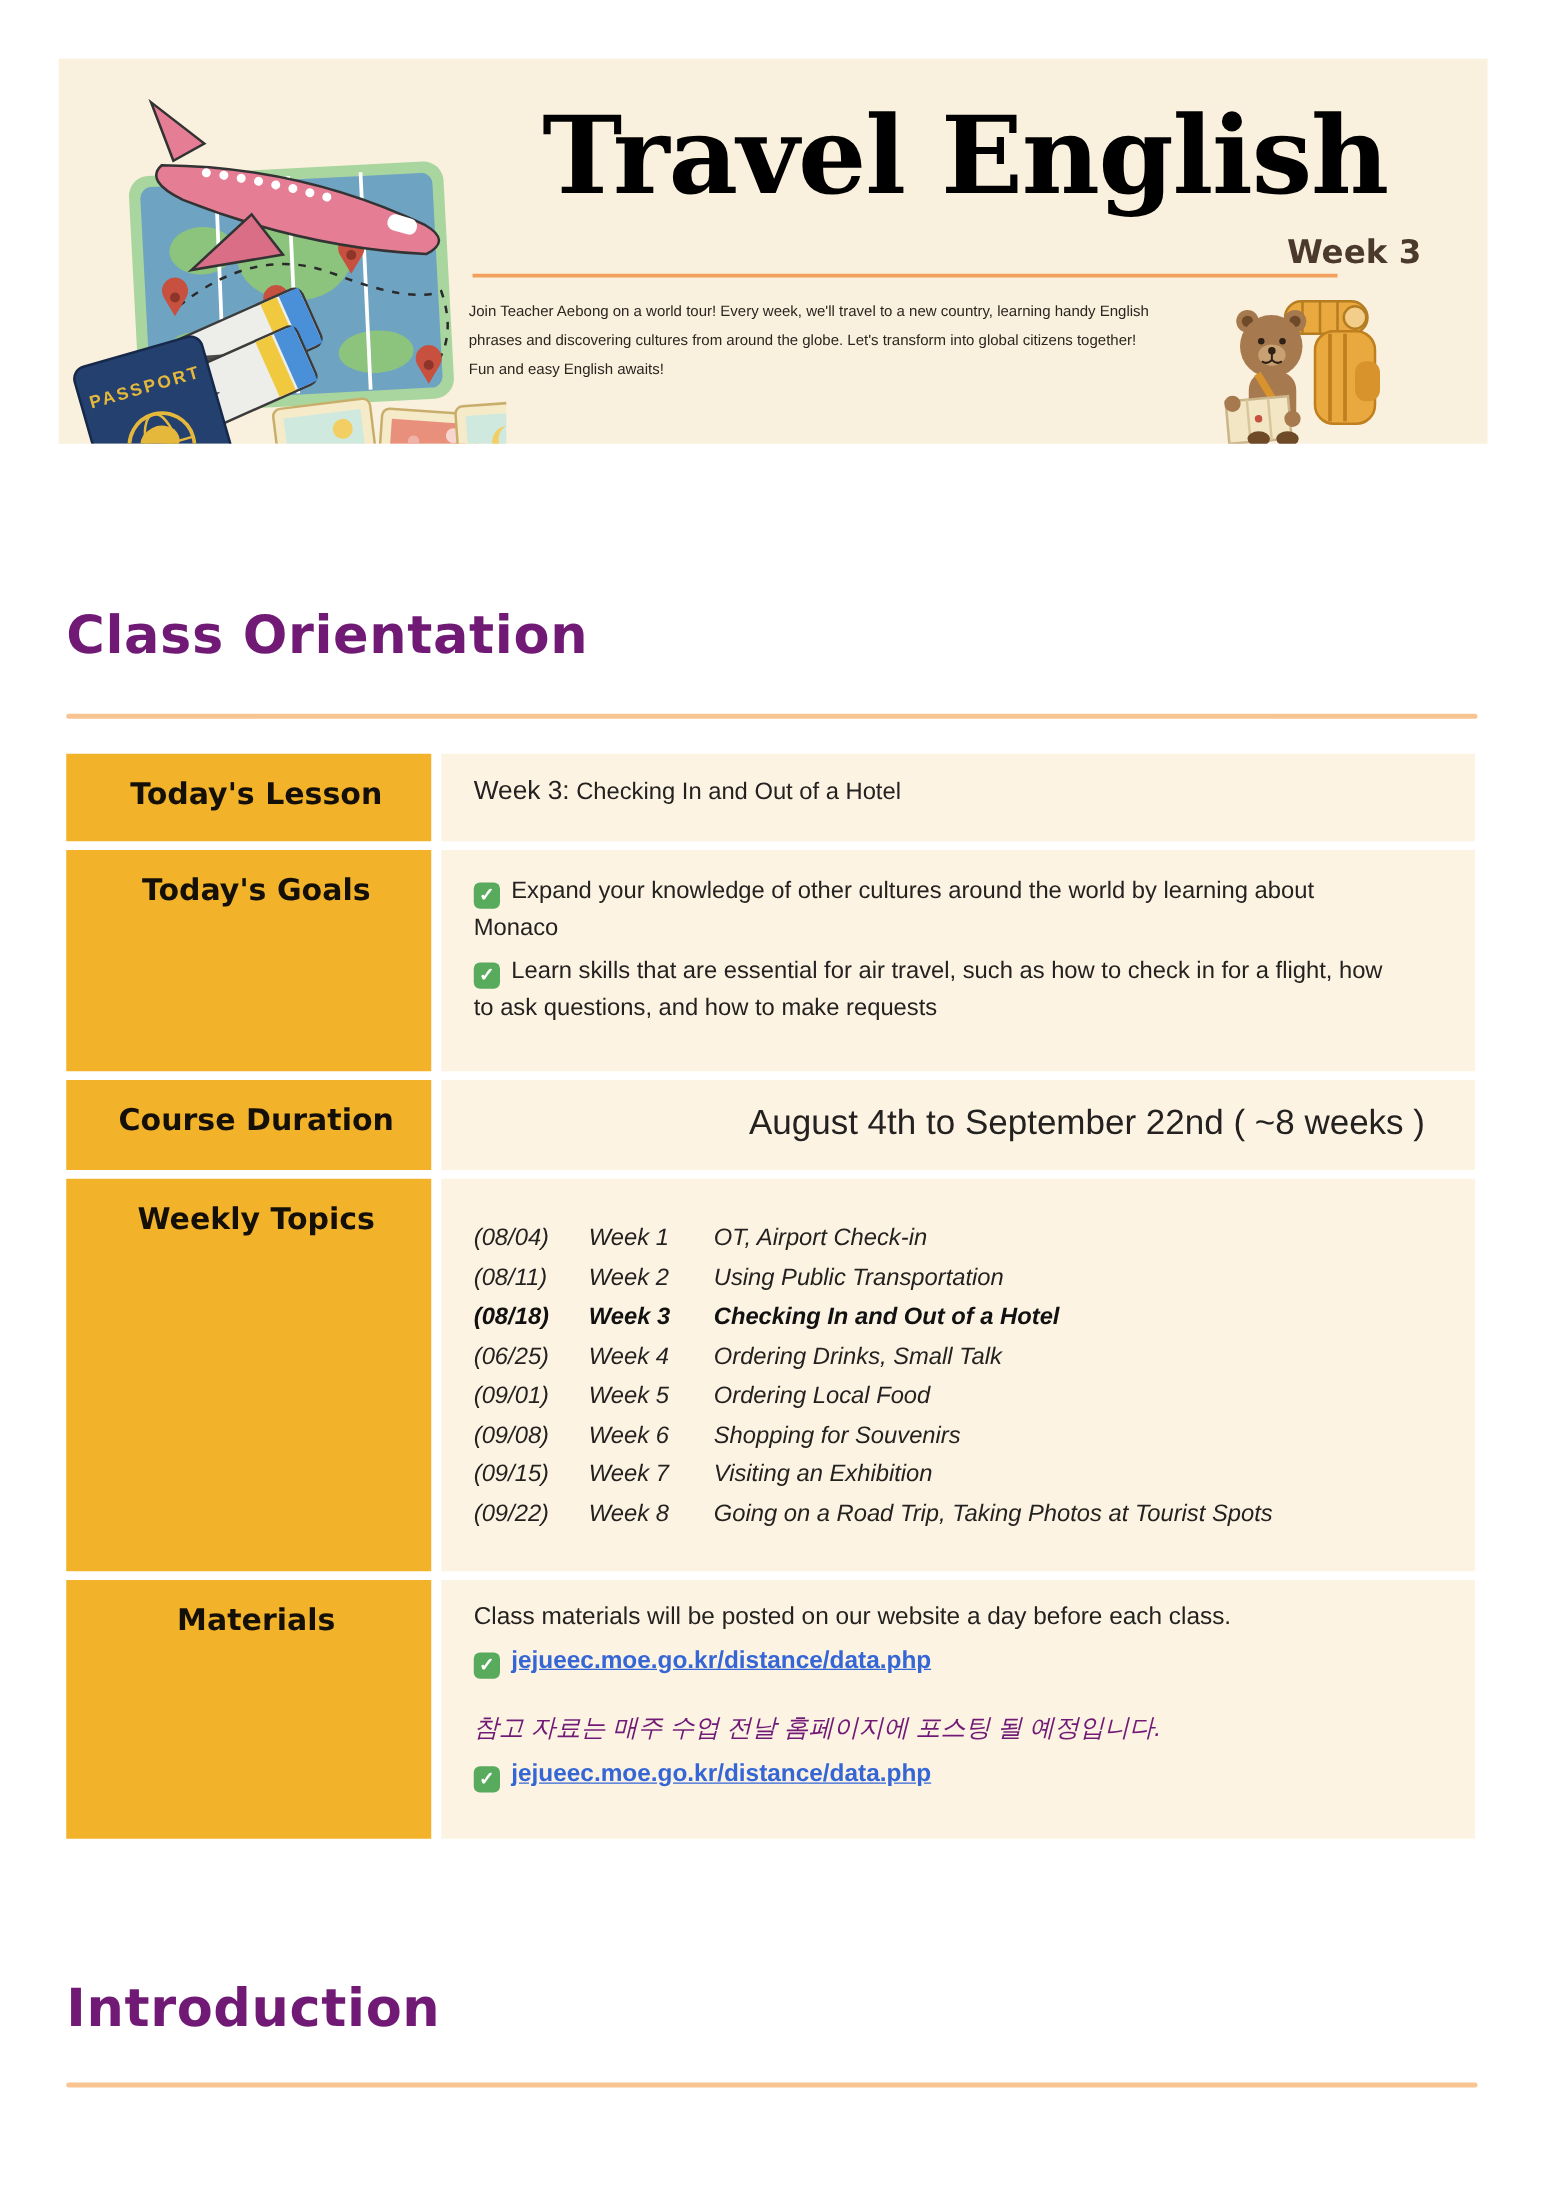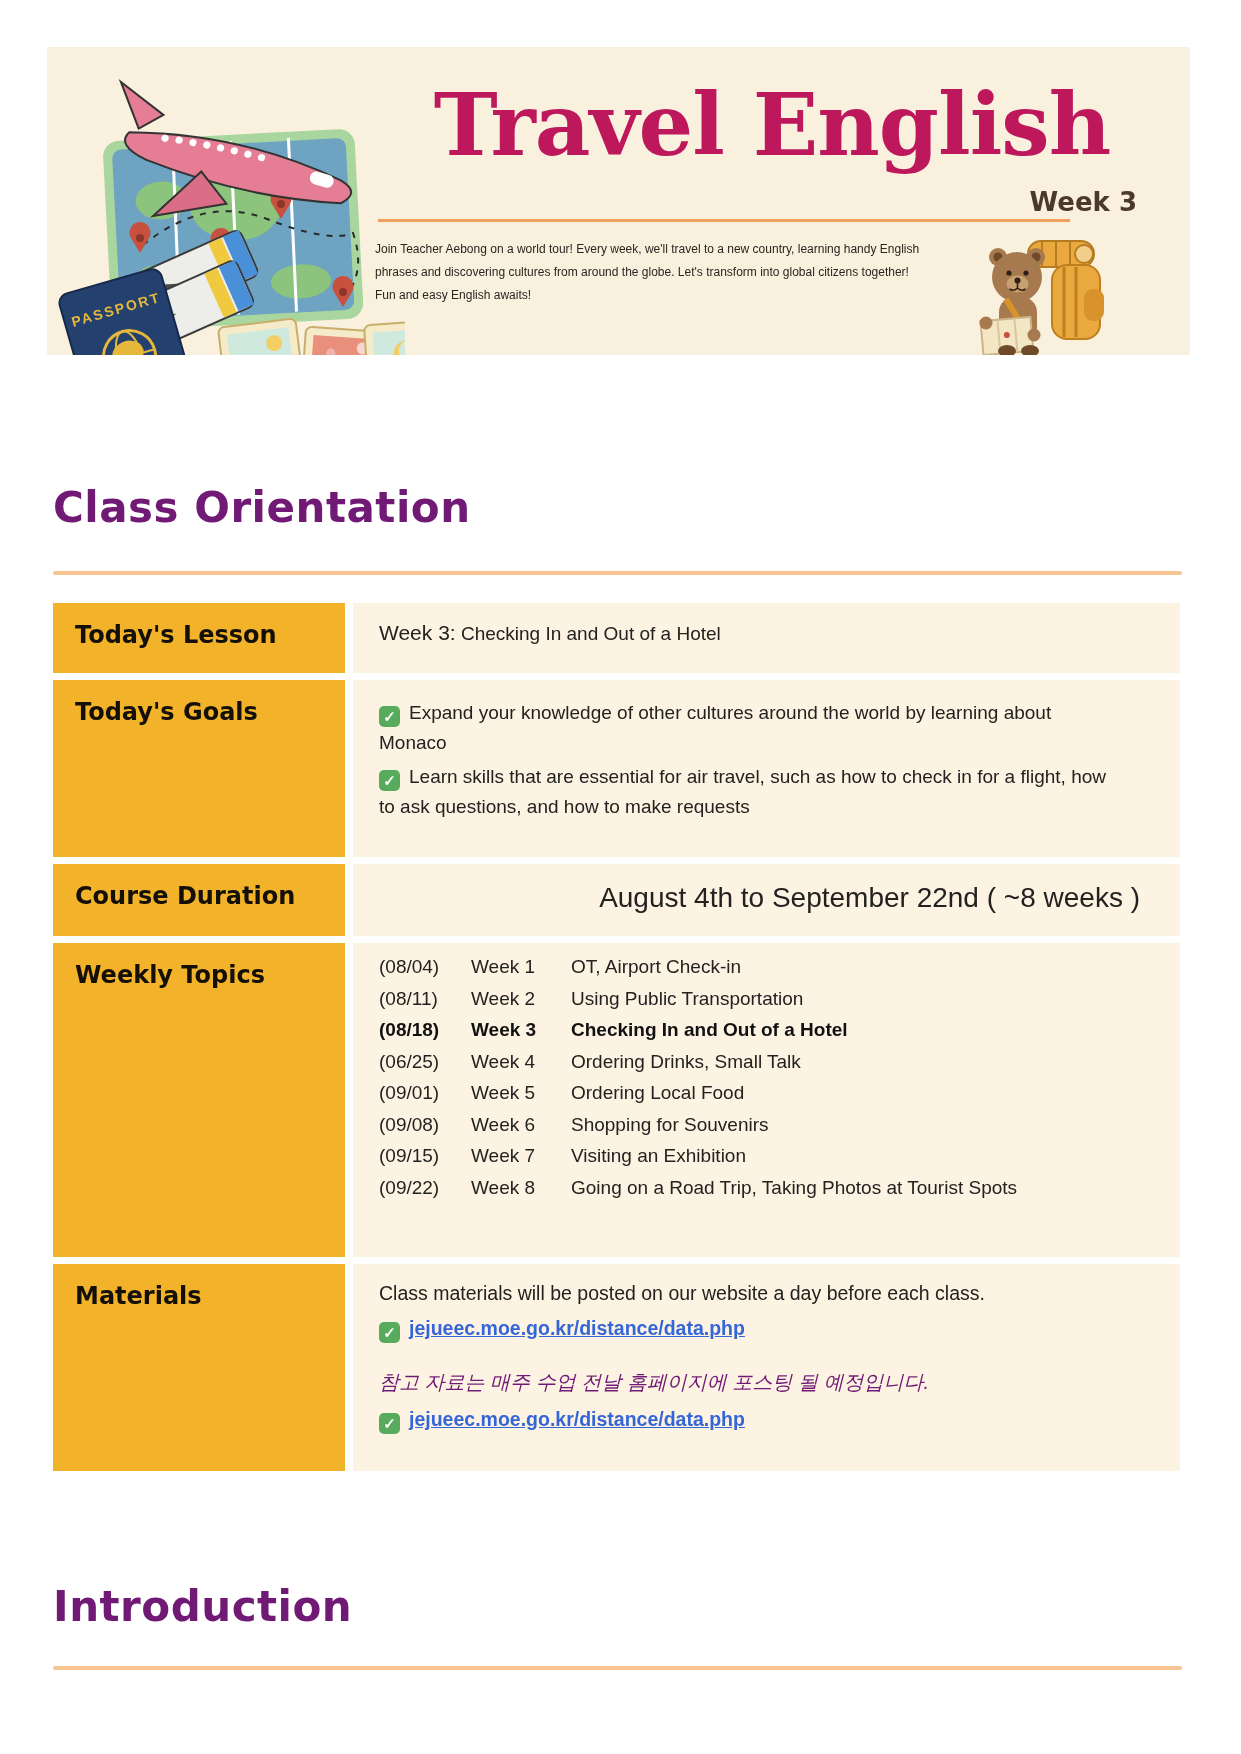--- a/index.html
+++ b/index.html
@@ -3,39 +3,39 @@
 <meta charset="utf-8">
 <style>
   html,body{margin:0;padding:0;background:#ffffff;}
   .page{position:relative;width:1241px;height:1754px;margin:0 auto;background:#ffffff;
         font-family:"Liberation Sans",sans-serif;color:#242220;overflow:hidden;}
 
   
   .banner{position:absolute;left:47px;top:47px;width:1143px;height:308px;background:#FAF0DE;overflow:hidden;}
   .banner-title{position:absolute;left:320px;top:30px;width:810px;
                 font-family:"DejaVu Serif","Liberation Serif",serif;
-                font-weight:900;font-size:86px;line-height:96px;color:#be185d;
+                font-weight:900;font-size:86px;line-height:96px;color:#000000;
                 letter-spacing:-1px;white-space:nowrap;text-align:center;}
   .week-badge{position:absolute;right:53px;top:140px;font-size:26px;font-weight:bold;color:#4A392C;
               font-family:"DejaVu Sans",sans-serif;}
   .title-rule{position:absolute;left:331px;top:172px;width:692px;height:3px;background:#F2A05E;}
   .banner-desc{position:absolute;left:328px;top:191px;width:556px;
                font-size:12px;line-height:23px;color:#2B2520;}
 
   
   .section-title{position:absolute;left:53px;font-family:"DejaVu Sans",sans-serif;
                  font-weight:bold;font-size:42px;color:#701a75;letter-spacing:0.5px;}
   .rule{position:absolute;left:53px;width:1129px;height:4px;background:#F8C492;border-radius:2px;}
 
   
   .otable{position:absolute;left:53px;top:603px;width:1127px;display:grid;
           grid-template-columns:292px 827px;grid-template-rows:70px 177px 72px 314px 207px;
           column-gap:8px;row-gap:7px;}
   .label-cell{background:#F2B32B;padding:18px 10px 0 22px;box-sizing:border-box;
-              font-family:"DejaVu Sans",sans-serif;font-weight:bold;font-size:24px;color:#141007;}
+              font-family:"DejaVu Sans",sans-serif;font-weight:bold;font-size:24px;color:#141007;text-align:center;}
   .value-cell{background:#FDF3E3;padding:18px 40px 0 26px;box-sizing:border-box;font-size:19px;color:#242220;}
 
   .lesson-week{font-size:21px;}
   .lesson-title{font-size:19px;}
 
   .goal-item{max-width:730px;line-height:30px;margin-bottom:4px;font-size:19px;}
   .check-badge{display:inline-block;width:21px;height:21px;border-radius:5px;background:#58AB5C;
                color:#ffffff;font-size:15px;font-weight:bold;line-height:21px;text-align:center;
                vertical-align:-3px;margin-right:9px;}
   .duration-text{font-size:28px;text-align:right;}
@@ -208,21 +208,21 @@
       <div>
           <div class="goal-item"><span class="check-badge">✓</span><span>Expand your knowledge of other cultures around the world by learning about Monaco</span></div>
           <div class="goal-item"><span class="check-badge">✓</span><span>Learn skills that are essential for air travel, such as how to check in for a flight, how to ask questions, and how to make requests</span></div>
         </div>
     </div>
 
     <div class="label-cell">Course Duration</div>
     <div class="value-cell duration-text">August 4th to September 22nd ( ~8 weeks )</div>
 
     <div class="label-cell">Weekly Topics</div>
-    <div class="value-cell" style="padding-top:8px;">
+    <div class="value-cell" style="padding-top:32px;font-style:italic;">
       <div>
           <div class="week-row">
             <span class="wdate">(08/04)</span>
             <span class="wnum">Week 1</span>
             <span class="wtopic">OT, Airport Check-in</span>
           </div>
           <div class="week-row">
             <span class="wdate">(08/11)</span>
             <span class="wnum">Week 2</span>
             <span class="wtopic">Using Public Transportation</span>

